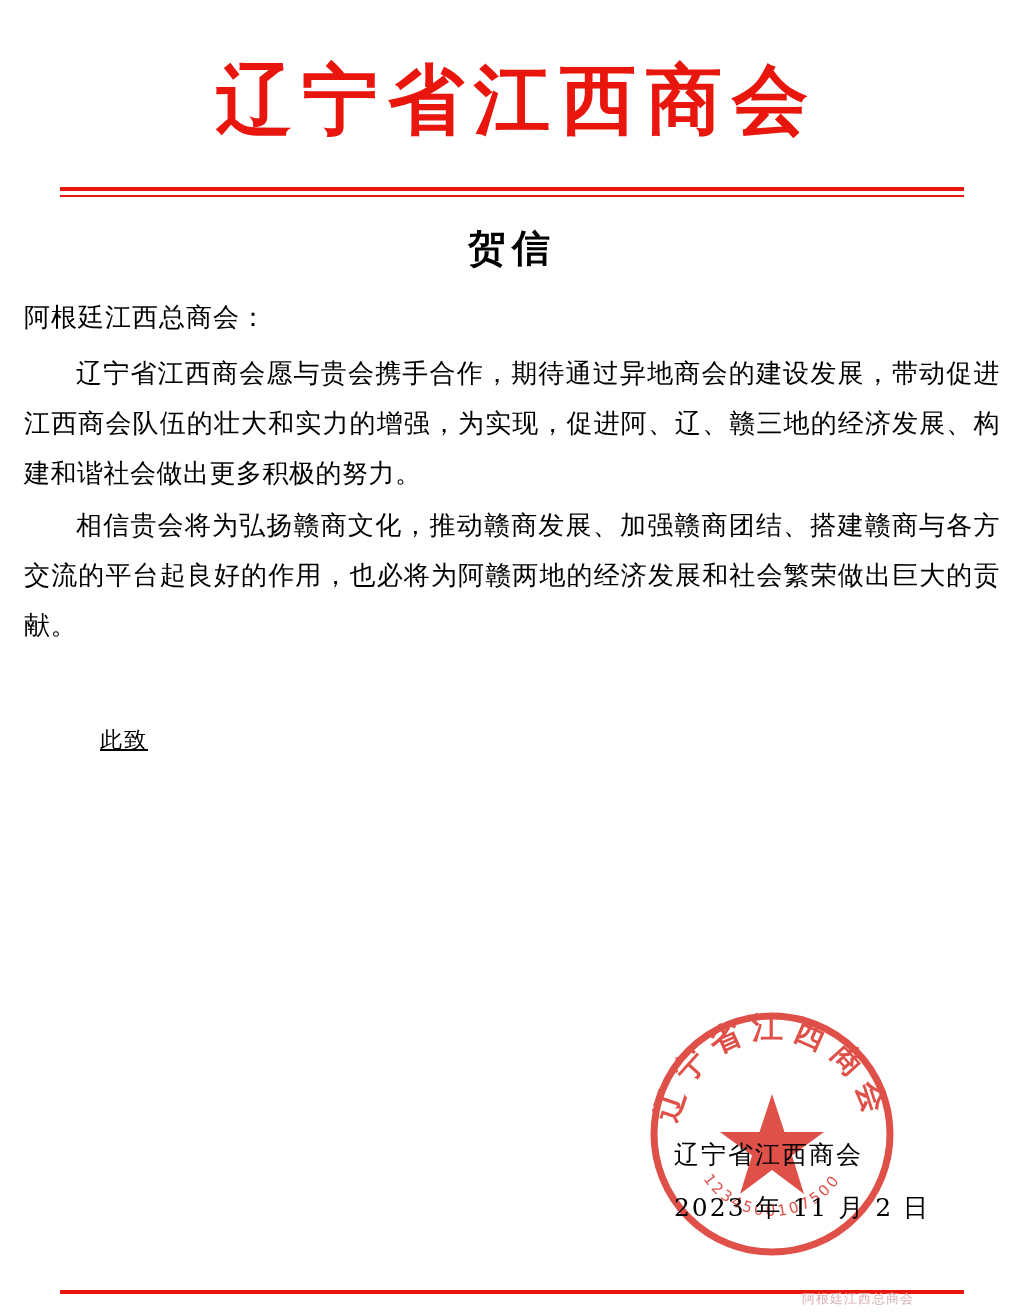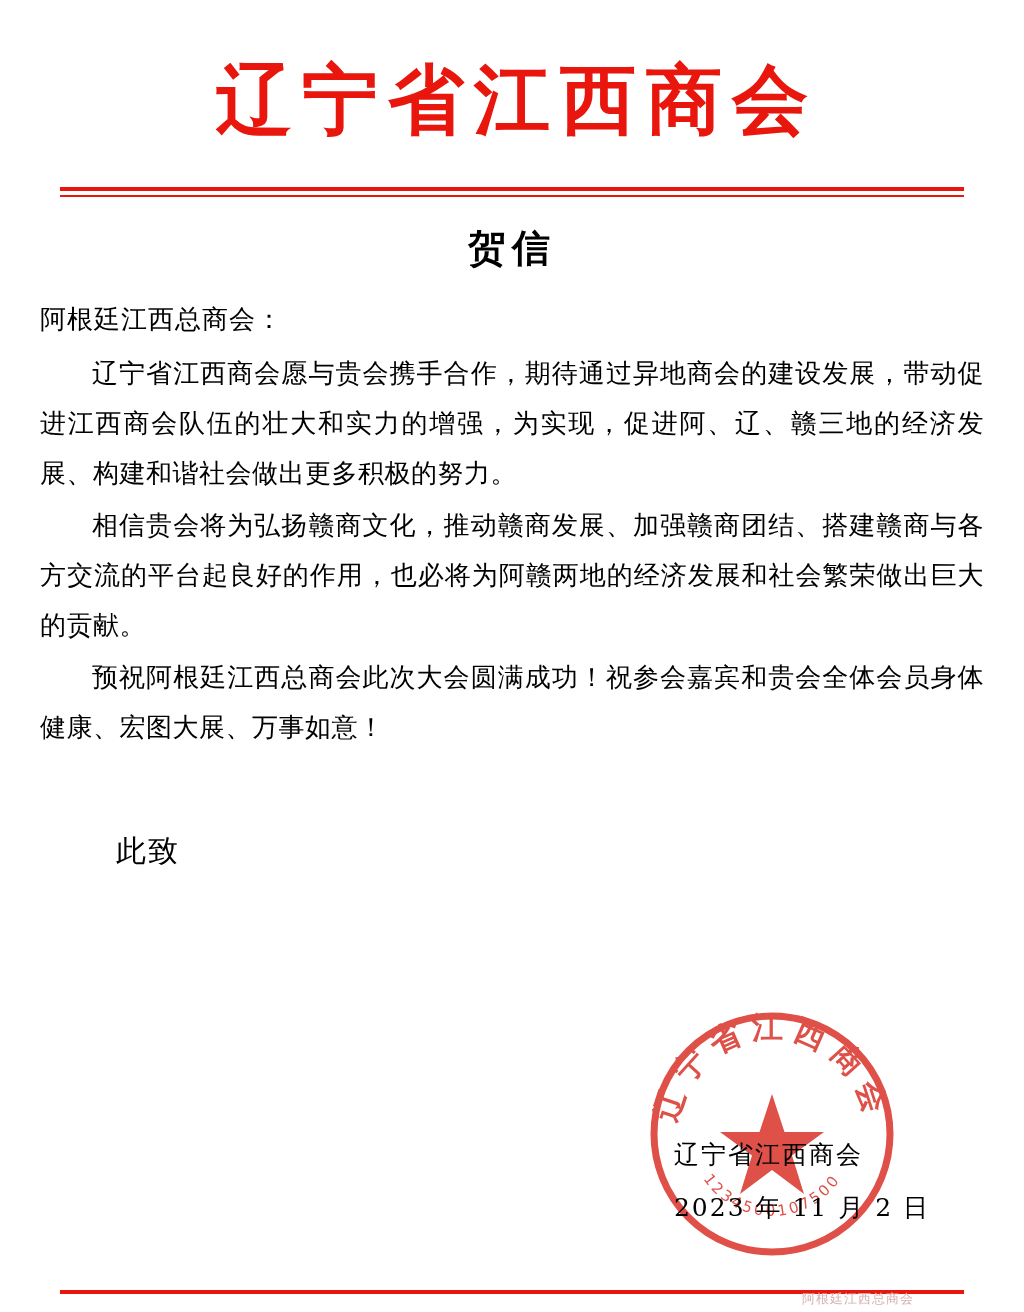--- a/index.html
+++ b/index.html
@@ -48,53 +48,55 @@
   .rule-gap {
     height: 4px;
   }
   .rule-thin {
     height: 2px;
     background: #e8160c;
   }
 
   
   .doc {
-    margin: 0 40px;
+    margin: 0 24px;
     padding-top: 26px;
   }
   .doc-title {
     text-align: center;
     font-size: 38px;
     font-weight: bold;
     letter-spacing: 6px;
     margin-bottom: 26px;
   }
   .salutation {
     font-size: 26px;
     line-height: 1.5;
     margin-bottom: 10px;
     letter-spacing: 1px;
+    font-family: Liberation Mono, monospace;
   }
   .para {
     font-size: 26px;
     line-height: 1.92;
     text-align: justify;
     text-justify: inter-ideograph;
     text-indent: 2em;
     letter-spacing: 0.5px;
     margin: 0 0 2px 0;
   }
 
   
   .closing {
     margin-top: 66px;
-    font-size: 30px;
+    font-size: 22px;
     line-height: 2.1;
     padding-left: 76px;
     letter-spacing: 2px;
+    text-decoration: underline;
   }
 
   
   .signature {
     position: absolute;
     right: 94px;
     bottom: 78px;
     text-align: left;
     font-size: 25px;
     line-height: 2.1;
@@ -147,21 +149,20 @@
     <div class="rule-thin"></div>
   </div>
 
   <div class="doc">
     <div class="doc-title">贺信</div>
 
     <div class="salutation">阿根廷江西总商会：</div>
 
     <p class="para">辽宁省江西商会愿与贵会携手合作，期待通过异地商会的建设发展，带动促进江西商会队伍的壮大和实力的增强，为实现，促进阿、辽、赣三地的经济发展、构建和谐社会做出更多积极的努力。</p>
     <p class="para">相信贵会将为弘扬赣商文化，推动赣商发展、加强赣商团结、搭建赣商与各方交流的平台起良好的作用，也必将为阿赣两地的经济发展和社会繁荣做出巨大的贡献。</p>
-    <p class="para">预祝阿根廷江西总商会此次大会圆满成功！祝参会嘉宾和贵会全体会员身体健康、宏图大展、万事如意！</p>
 
     <div class="closing">
       <div>此致</div>
     </div>
   </div>
 
   <svg class="seal" viewBox="0 0 252 252">
     <g fill="none" stroke="#d9342b" stroke-width="7">
       <circle cx="126" cy="126" r="118"></circle>
     </g>

